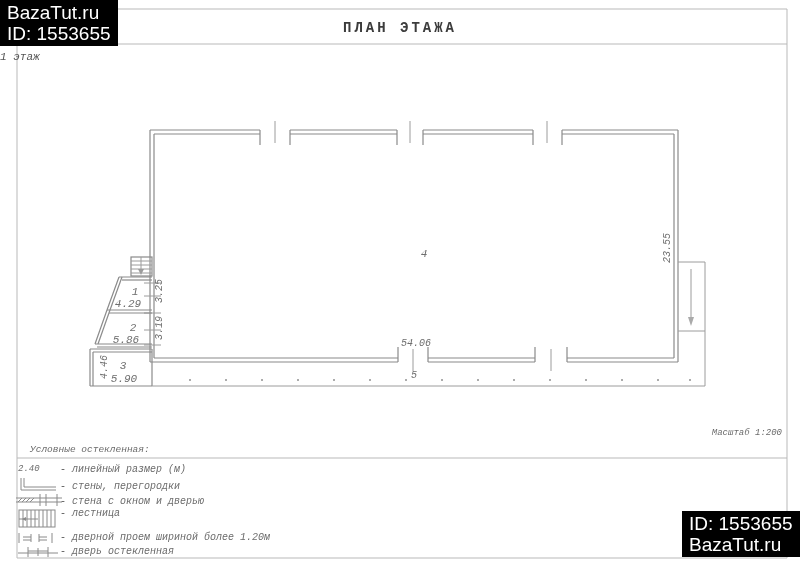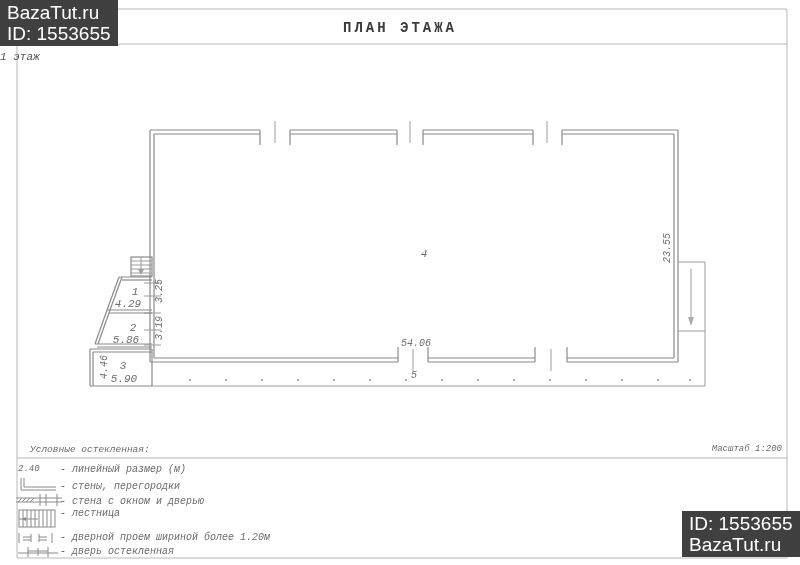--- a/index.html
+++ b/index.html
@@ -13,26 +13,26 @@
   .thin{stroke:#9c9c9c;stroke-width:1;fill:none;}
   .tick{stroke:#9c9c9c;stroke-width:1;}
   .ptext{font-family:"Liberation Mono","DejaVu Sans Mono",monospace;font-style:italic;
          fill:#6f6f6f;}
   
   .title{left:0;right:0;top:20px;text-align:center;font-size:14px;letter-spacing:3px;
          color:#3c3c3c;font-weight:bold;}
   .subtitle{left:0;right:0;top:51px;font-size:11px;font-style:italic;color:#555;}
   
   .legend-head{left:30px;top:444px;font-size:9.5px;font-style:italic;color:#6b6b6b;}
-  .scale{right:18px;top:444px;font-size:9px;font-style:italic;color:#6b6b6b;text-align:center;}
+  .scale{right:18px;top:428px;font-size:9px;font-style:italic;color:#6b6b6b;text-align:center;}
   .leg-label{font-size:10px;font-style:italic;color:#6b6b6b;white-space:nowrap;}
   .leg-sym{color:#8a8a8a;}
   .leg-sample{font-size:9px;font-style:italic;color:#6b6b6b;}
   
-  .wm{background:#404040;color:#ffffff;font-family:"Liberation Sans","DejaVu Sans",sans-serif;
+  .wm{background:#000000;color:#ffffff;font-family:"Liberation Sans","DejaVu Sans",sans-serif;
       font-size:19px;line-height:21px;z-index:5;}
   #wm-top{left:0;top:0;width:118px;height:46px;padding:2px 0 0 7px;box-sizing:border-box;}
   #wm-bottom{left:682px;top:511px;width:118px;height:46px;padding:2px 0 0 7px;box-sizing:border-box;}
 </style>
 </head>
 <body>
 
 <div id="page">
 
   <svg id="plan-svg" width="800" height="565" viewBox="0 0 800 565">

